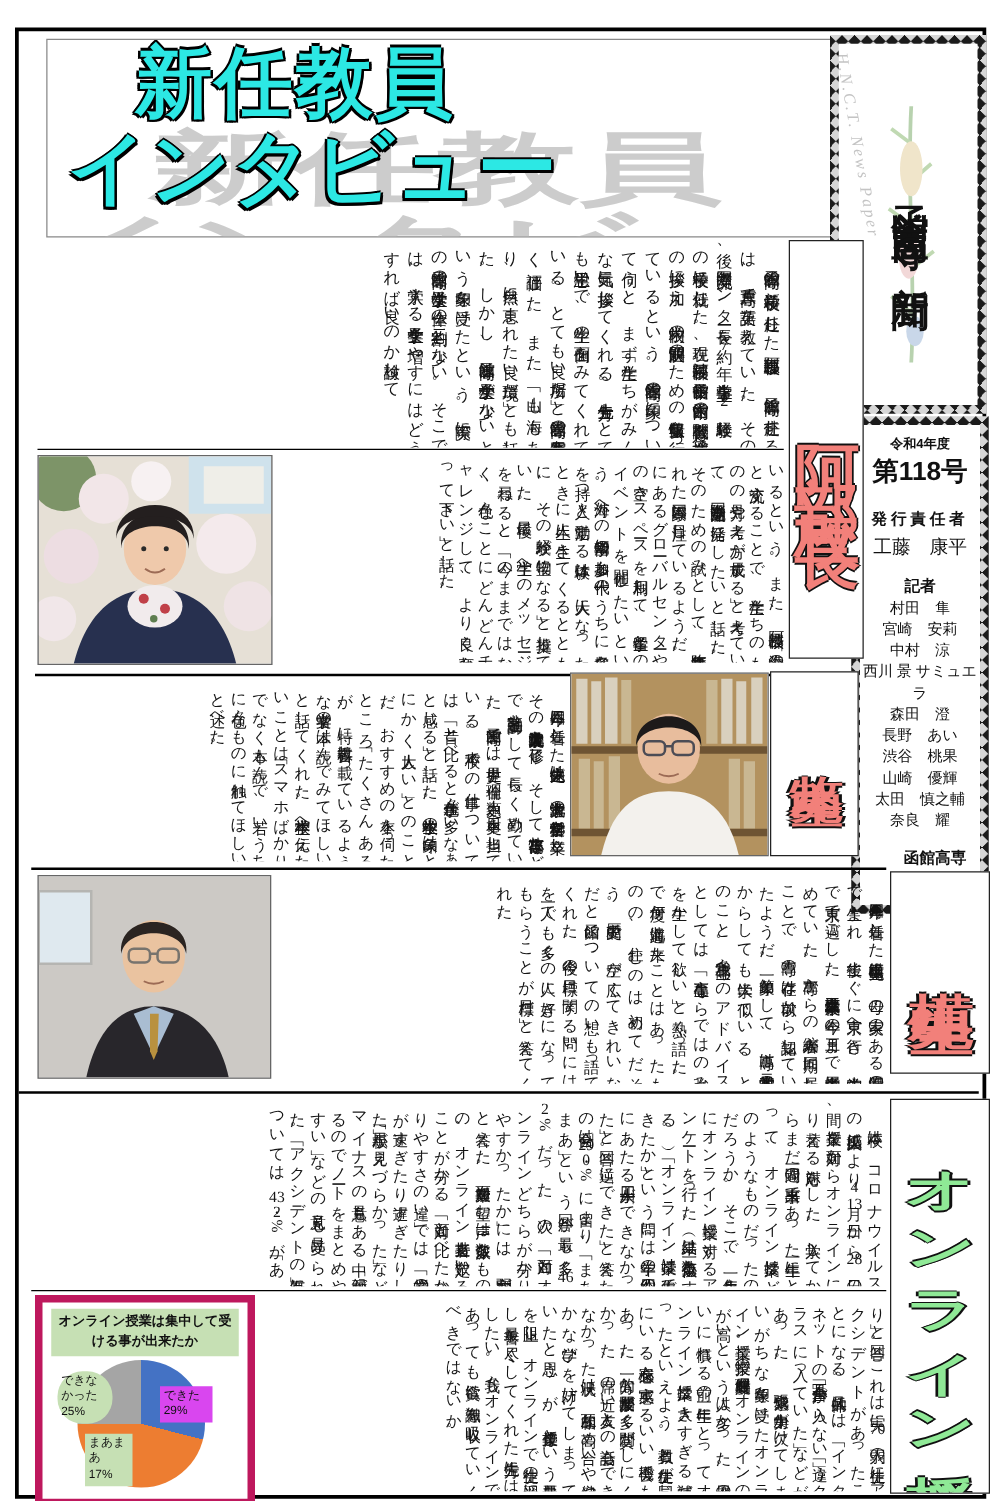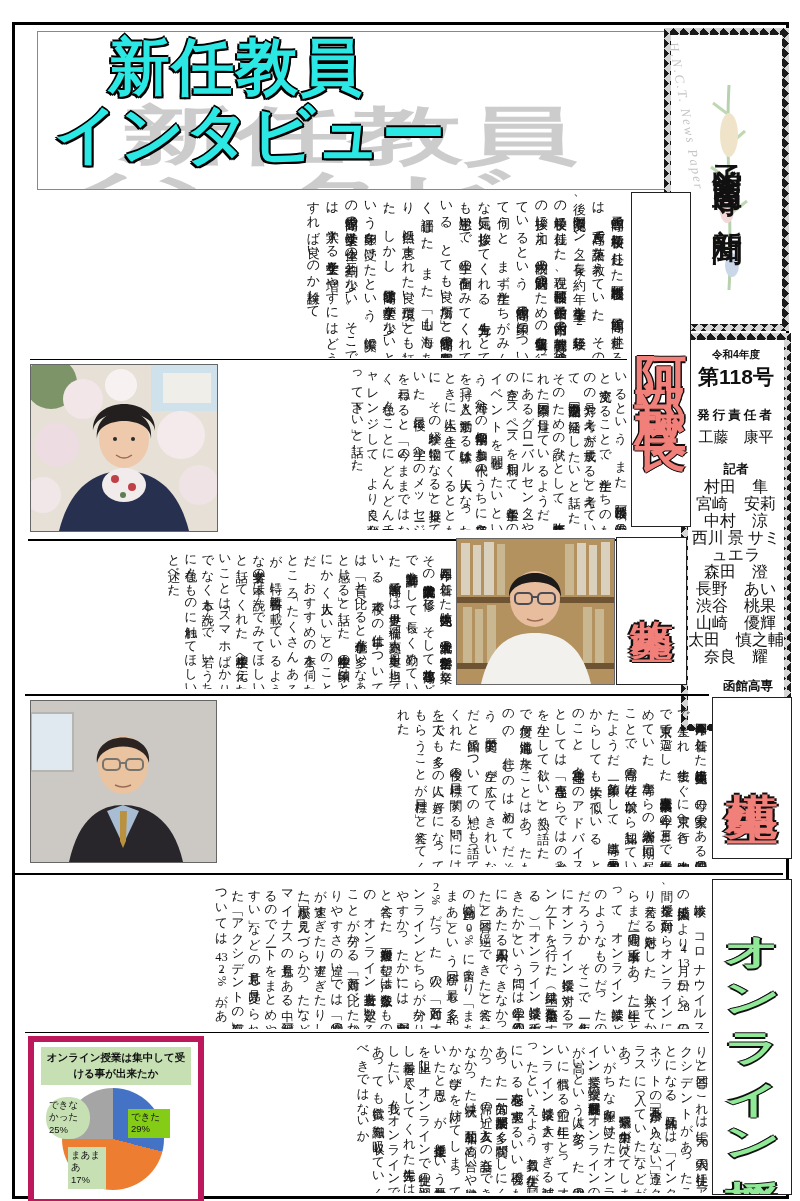--- a/index.html
+++ b/index.html
@@ -33,21 +33,21 @@
   .wm{position:absolute;left:10px;top:6px;color:#c4c4c4;font-style:italic;font-size:13px;
         letter-spacing:2px;transform:rotate(80deg);transform-origin:left top;white-space:nowrap;z-index:1;}
   .sprig{position:absolute;left:28px;top:40px;z-index:0;opacity:.55;}
   .issueBox{position:absolute;left:681px;top:333px;width:110px;height:398px;}
   .issueBox .inner{text-align:center;font-family:"Liberation Sans","DejaVu Sans",sans-serif;}
   .iYear{font-size:10.5px;font-weight:bold;margin-top:8px;}
   .iNum{font-size:21px;font-weight:900;margin-top:1px;}
   .iPubL{font-size:12.5px;font-weight:bold;letter-spacing:3px;margin-top:16px;}
   .iPub{font-size:15px;margin-top:4px;font-family:"Liberation Serif",serif;}
   .iRepL{font-size:12.5px;font-weight:bold;margin-top:14px;}
-  .rep{font-size:16px;line-height:17px;font-family:"Liberation Serif",serif;}
+  .rep{font-size:12px;line-height:17px;font-family:"Liberation Serif",serif;}
   .iOrg{font-size:12.5px;font-weight:bold;line-height:1.5;margin-top:12px;margin-left:24px;}
   
   .vtext{position:absolute;writing-mode:vertical-rl;text-orientation:mixed;overflow:hidden;
          text-align:justify;color:#141414;}
   .tcy{text-combine-upright:all;-webkit-text-combine:horizontal;}
   
   .hbox{position:absolute;border:1.5px solid #222;background:#fff;display:flex;
         align-items:center;justify-content:center;overflow:hidden;}
   .hbox .ht{display:block;writing-mode:vertical-rl;text-orientation:upright;font-weight:900;
         font-family:"Liberation Sans","DejaVu Sans",sans-serif;line-height:1;}
@@ -222,21 +222,21 @@
     <span class="ht green" style="font-size:37px;letter-spacing:6px;transform:scaleX(1.5);">オンライン授業</span>
   </div>
   <div class="vtext" style="left:28px;top:881px;width:680px;height:148px;font-size:12.5px;line-height:16.5px;">　本校は、コロナウイルスの感染拡大により<span class="tcy">4</span>月<span class="tcy">13</span>日から<span class="tcy">28</span>日の間、授業を対面からオンラインに切り替える対応をした。入学してからまだ一週間の出来事であった一年生にとって、オンライン授業はどのようなものだったのだろうか。そこで、一年生を対象にオンライン授業に対するアンケートを行った。（結果は小数点第一位とする。）　「オンライン授業は集中できたか」という問には学年の約四分の一にあたる四十二人が「できなかった」と回答。逆に「できた」と答えた人の割合は<span class="tcy">29</span>・<span class="tcy">0</span>%に留まり、「まあまあ」という回答が最も多く<span class="tcy">46</span>・<span class="tcy">2</span>%だった。次の、「対面とオンラインどちらが分かりやすかったか」には、六割弱が「対面」と答えた。対面授業を望む声は多数派なものの、オンライン支持者も一定数いることが分かる。「対面と比べた分かりやすさの違い」では、「授業の速度が速すぎたり遅すぎたりした」「黒板が見えづらかった」などマイナスの意見もある中、「録画が残るのでノートをまとめやすい」などの意見も見受けられた。「アクシデントの有無」については、<span class="tcy">43</span>・<span class="tcy">2</span>%が「あ</div>
   <div class="divider" style="left:25px;top:1032px;width:684px;border-top-width:1.5px;"></div>
   <div class="vtext" style="left:200px;top:1037px;width:509px;height:156px;font-size:12.5px;line-height:15.4px;">り」と回答。これは実に<span class="tcy">70</span>人弱の生徒にアクシデントがあったことになる。具体的には、「インターネットの不具合」「声が入らない」「違うクラスに入っていた」などがあった。　緊張感や集中力が欠けてしまいがちな印象を受けたオンライン授業。授業の理解難易度もオンラインの方が高いという人は多かった。機器の扱いに慣れる前の一年生にとってオンライン授業は大きすぎる試練だったといえよう。教員と生徒が同じ空間にいる安心感を実感するいい機会でもあった。一方的な授業展開が多く質問がしにくかった、席の近い友人との会話もできなかった状況は、相互的な高め合いや健やかな学びを妨げてしまっていたと思う。が、授業停止という最悪な形を阻止し、オンラインで生徒の学習に対し最善を尽くしてくれた先生方には最大限感謝したい。我々もオンラインであっても貪欲に知識を吸収していくべきではないか。</div>
 
   <div class="pieBox">
     <div class="pieTitle">オンライン授業は集中して受ける事が出来たか</div>
     <div class="pieArea">
       <div class="pieG" style="background: conic-gradient(rgb(68, 114, 196) 0deg, rgb(68, 114, 196) 104.4deg, rgb(237, 125, 49) 104.4deg, rgb(237, 125, 49) 270deg, rgb(165, 165, 165) 270deg, rgb(165, 165, 165) 360deg);"></div>
-      <div class="plabel pl0" style="background: #84cc16;">
+      <div class="plabel pl0" style="background: #d946ef;">
         <span class="pie-label-text">できた</span><br>
         <span class="pie-pct">29%</span>
       </div>
       <div class="plabel pl1" style="background: rgb(198, 224, 180);">
         <span class="pie-label-text">まあまあ</span><br>
         <span class="pie-pct">17%</span>
       </div>
       <div class="plabel pl2" style="background: rgb(198, 224, 180);">
         <span class="pie-label-text">できなかった</span><br>
         <span class="pie-pct">25%</span>

